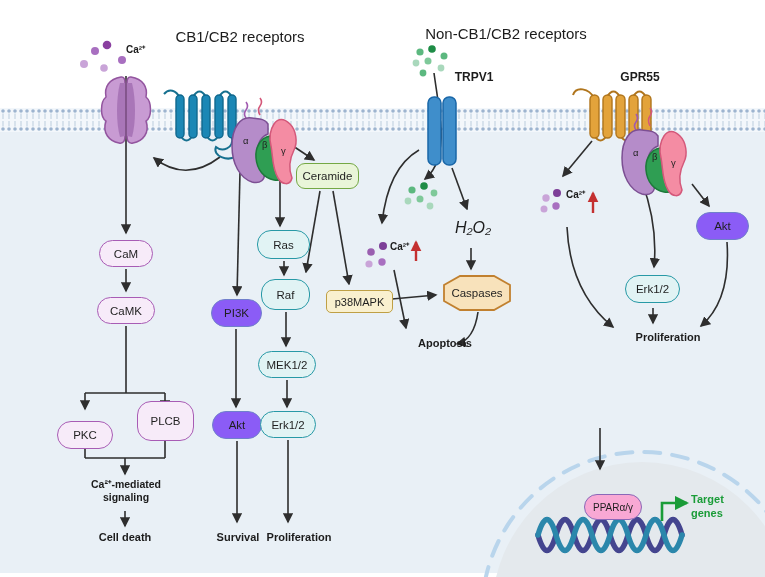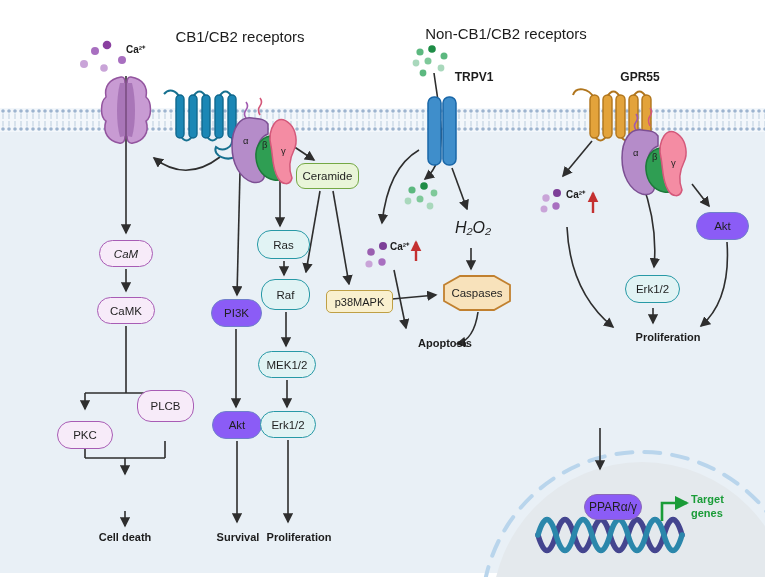--- a/index.html
+++ b/index.html
@@ -7,21 +7,21 @@
          font-family:"Liberation Sans",sans-serif;background:#ffffff;}
   #diagram-svg{position:absolute;left:0;top:0;}
   .pill{position:absolute;display:flex;align-items:center;justify-content:center;
         border-radius:14px;border:1.6px solid;font-size:11.5px;font-weight:500;
         color:#1f1f1f;box-sizing:border-box;background:#fff;}
   .pill-purple{background:#f7ebf9;border-color:#a85cb5;}
   .pill-blue{background:#8b5cf6;border-color:#7080cb;}
   .pill-teal{background:#e1f3f4;border-color:#2799a6;}
   .box-green{background:#e9f5d8;border-color:#74a844;border-radius:9px;}
   .box-yellow{background:#f9f0cf;border-color:#bfa045;border-radius:5px;font-size:11px;}
-  .pill-ppar{background:#8b5cf6;border-color:#8a68b8;border-radius:13px;font-size:12px;}
+  .pill-ppar{background:#f9a8d4;border-color:#8a68b8;border-radius:13px;font-size:10px;}
   .lbl{position:absolute;color:#1c1c1c;text-align:center;}
   .title{font-size:15px;font-weight:400;white-space:nowrap;}
   .rname{font-size:12px;font-weight:700;white-space:nowrap;}
   .outcome{font-size:11px;font-weight:700;white-space:nowrap;}
   .ion{font-size:10px;font-weight:600;white-space:nowrap;}
   .greek{position:absolute;font-size:9.5px;color:#222;}
   .hexlbl{position:absolute;font-size:11.5px;font-weight:500;color:#1f1f1f;
           display:flex;align-items:center;justify-content:center;}
   .twoline{line-height:1.25;}
   .green-txt{color:#1a9c38;font-size:11px;font-weight:600;text-align:left;line-height:1.3;}
@@ -220,37 +220,41 @@
 <div class="lbl ion" style="left:566px;top:187px;">Ca²⁺</div>
 <div class="lbl" style="left:453px;top:219px;width:40px;font-size:16px;font-weight:500;font-style:italic;">H₂O₂</div>
 
 <div class="greek" style="left:243px;top:135px;">α</div>
 <div class="greek" style="left:262px;top:139px;">β</div>
 <div class="greek" style="left:281px;top:145px;">γ</div>
 <div class="greek" style="left:633px;top:147px;">α</div>
 <div class="greek" style="left:652px;top:151px;">β</div>
 <div class="greek" style="left:671px;top:157px;">γ</div>
 
-<div class="pill pill-purple" style="left:99px;top:240px;width:54px;height:27px;font-style:italic;">CaM</div>
+<div class="pill pill-purple" style="left:99px;top:240px;width:54px;height:27px;">CaM</div>
 <div class="pill pill-purple" style="left:97px;top:297px;width:58px;height:27px;">CaMK</div>
 <div class="pill pill-purple" style="left:57px;top:421px;width:56px;height:28px;">PKC</div>
-<div class="pill pill-purple" style="left:137px;top:390px;width:57px;height:32px;">PLCB</div>
+<div class="pill pill-purple" style="left:137px;top:401px;width:57px;height:40px;">PLCB</div>
 <div class="pill pill-blue" style="left:211px;top:299px;width:51px;height:28px;">PI3K</div>
 <div class="pill pill-blue" style="left:212px;top:411px;width:50px;height:28px;">Akt</div>
 <div class="pill pill-teal" style="left:257px;top:230px;width:53px;height:29px;">Ras</div>
 <div class="pill pill-teal" style="left:261px;top:279px;width:49px;height:31px;">Raf</div>
 <div class="pill pill-teal" style="left:258px;top:351px;width:58px;height:27px;">MEK1/2</div>
 <div class="pill pill-teal" style="left:260px;top:411px;width:56px;height:27px;">Erk1/2</div>
 <div class="pill box-green" style="left:296px;top:163px;width:63px;height:26px;">Ceramide</div>
 <div class="pill box-yellow" style="left:326px;top:290px;width:67px;height:23px;">p38MAPK</div>
 <div class="hexlbl" style="left:444px;top:276px;width:66px;height:34px;">Caspases</div>
 <div class="pill pill-blue" style="left:696px;top:212px;width:53px;height:28px;">Akt</div>
 <div class="pill pill-teal" style="left:625px;top:275px;width:55px;height:28px;">Erk1/2</div>
 <div class="pill pill-ppar" style="left:584px;top:494px;width:58px;height:26px;">PPARα/γ</div>
 
+<div class="lbl outcome twoline" style="left:85px;top:478px;width:82px;font-size:10.5px;">
+  <span>Ca²⁺-mediated</span><br>
+  <span>signaling</span>
+</div>
 <div class="lbl outcome" style="left:94px;top:531px;width:62px;">Cell death</div>
 <div class="lbl outcome" style="left:213px;top:531px;width:50px;">Survival</div>
 <div class="lbl outcome" style="left:264px;top:531px;width:70px;">Proliferation</div>
 <div class="lbl outcome" style="left:416px;top:337px;width:58px;">Apoptosis</div>
 <div class="lbl outcome" style="left:629px;top:331px;width:78px;">Proliferation</div>
 <div class="lbl green-txt" style="left:691px;top:492px;width:46px;">
   <span>Target</span><br>
   <span>genes</span>
 </div>
 

